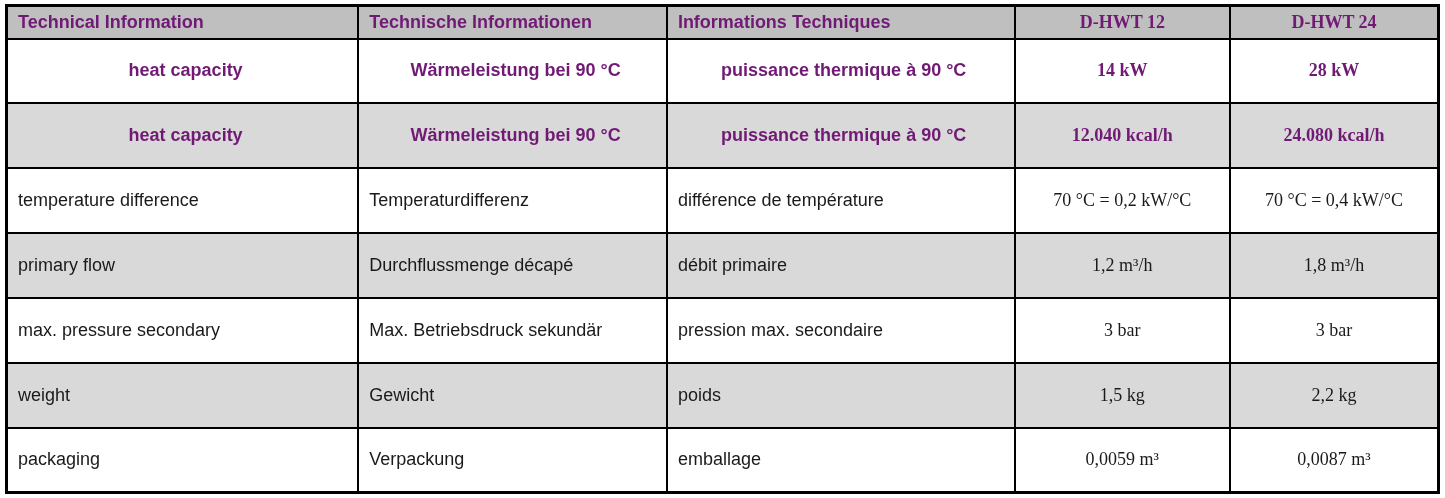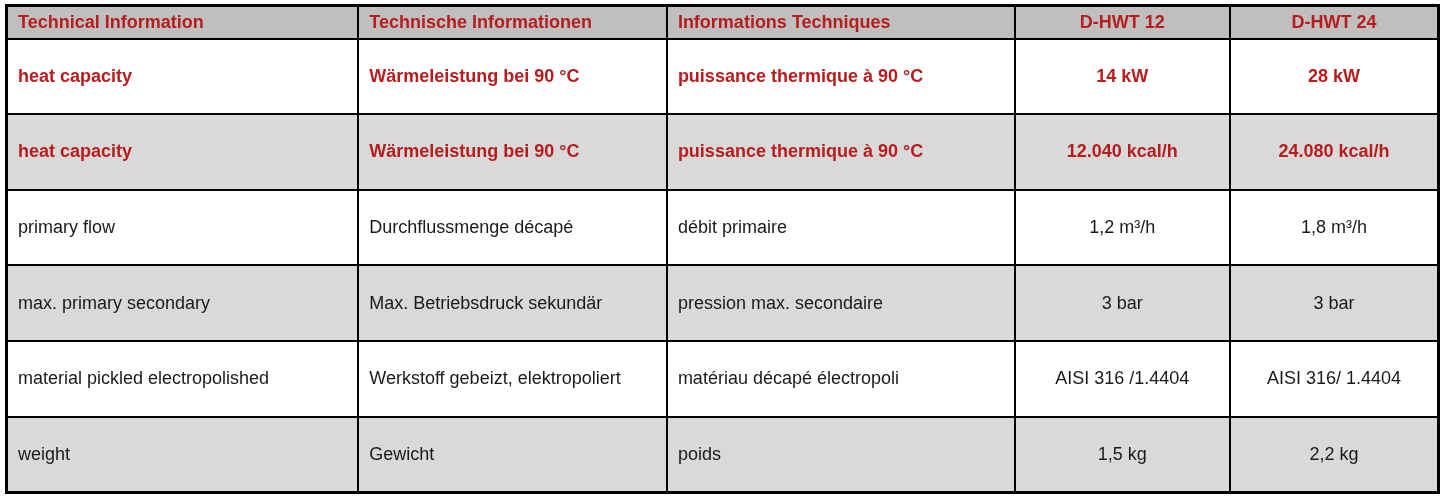--- a/index.html
+++ b/index.html
@@ -35,33 +35,35 @@
     color: #1a1a1a;
     text-align: left;
     vertical-align: middle;
     overflow: hidden;
     white-space: nowrap;
     box-sizing: border-box;
   }
   table.spec th {
     background: #bfbfbf;
     font-weight: bold;
-    color: #b91c1c;
+    color: #701a75;
   }
   table.spec th.num, table.spec td.num {
     text-align: center;
     padding: 0 1px;
+    font-family: Liberation Serif, serif;
   }
   
   table.spec tbody tr:nth-child(even) td { background: #d9d9d9; }
   table.spec tbody tr:nth-child(odd) td { background: #ffffff; }
   
   table.spec tbody tr.hl td {
-    color: #b91c1c;
+    color: #701a75;
     font-weight: bold;
+    text-align: center;
   }
 </style>
 </head>
 <body>
 
 <div class="page">
   <table class="spec">
     <colgroup>
       <col class="c1">
         <col class="c2">
@@ -87,42 +89,49 @@
         <td class="num">28 kW</td>
       </tr>
       <tr class="hl">
         <td>heat capacity</td>
         <td>Wärmeleistung bei 90 °C</td>
         <td>puissance thermique à 90 °C</td>
         <td class="num">12.040 kcal/h</td>
         <td class="num">24.080 kcal/h</td>
       </tr>
       <tr>
+        <td>temperature difference</td>
+        <td>Temperaturdifferenz</td>
+        <td>différence de température</td>
+        <td class="num">70 °C = 0,2 kW/°C</td>
+        <td class="num">70 °C = 0,4 kW/°C</td>
+      </tr>
+      <tr>
         <td>primary flow</td>
         <td>Durchflussmenge décapé</td>
         <td>débit primaire</td>
         <td class="num">1,2 m³/h</td>
         <td class="num">1,8 m³/h</td>
       </tr>
       <tr>
-        <td>max. primary secondary</td>
+        <td>max. pressure secondary</td>
         <td>Max. Betriebsdruck sekundär</td>
         <td>pression max. secondaire</td>
         <td class="num">3 bar</td>
         <td class="num">3 bar</td>
-      </tr>
-      <tr>
-        <td>material pickled electropolished</td>
-        <td>Werkstoff gebeizt, elektropoliert</td>
-        <td>matériau décapé électropoli</td>
-        <td class="num">AISI 316 /1.4404</td>
-        <td class="num">AISI 316/ 1.4404</td>
       </tr>
       <tr>
         <td>weight</td>
         <td>Gewicht</td>
         <td>poids</td>
         <td class="num">1,5 kg</td>
         <td class="num">2,2 kg</td>
       </tr>
+      <tr>
+        <td>packaging</td>
+        <td>Verpackung</td>
+        <td>emballage</td>
+        <td class="num">0,0059 m³</td>
+        <td class="num">0,0087 m³</td>
+      </tr>
     </tbody>
   </table>
 </div>
 
 </body></html>

